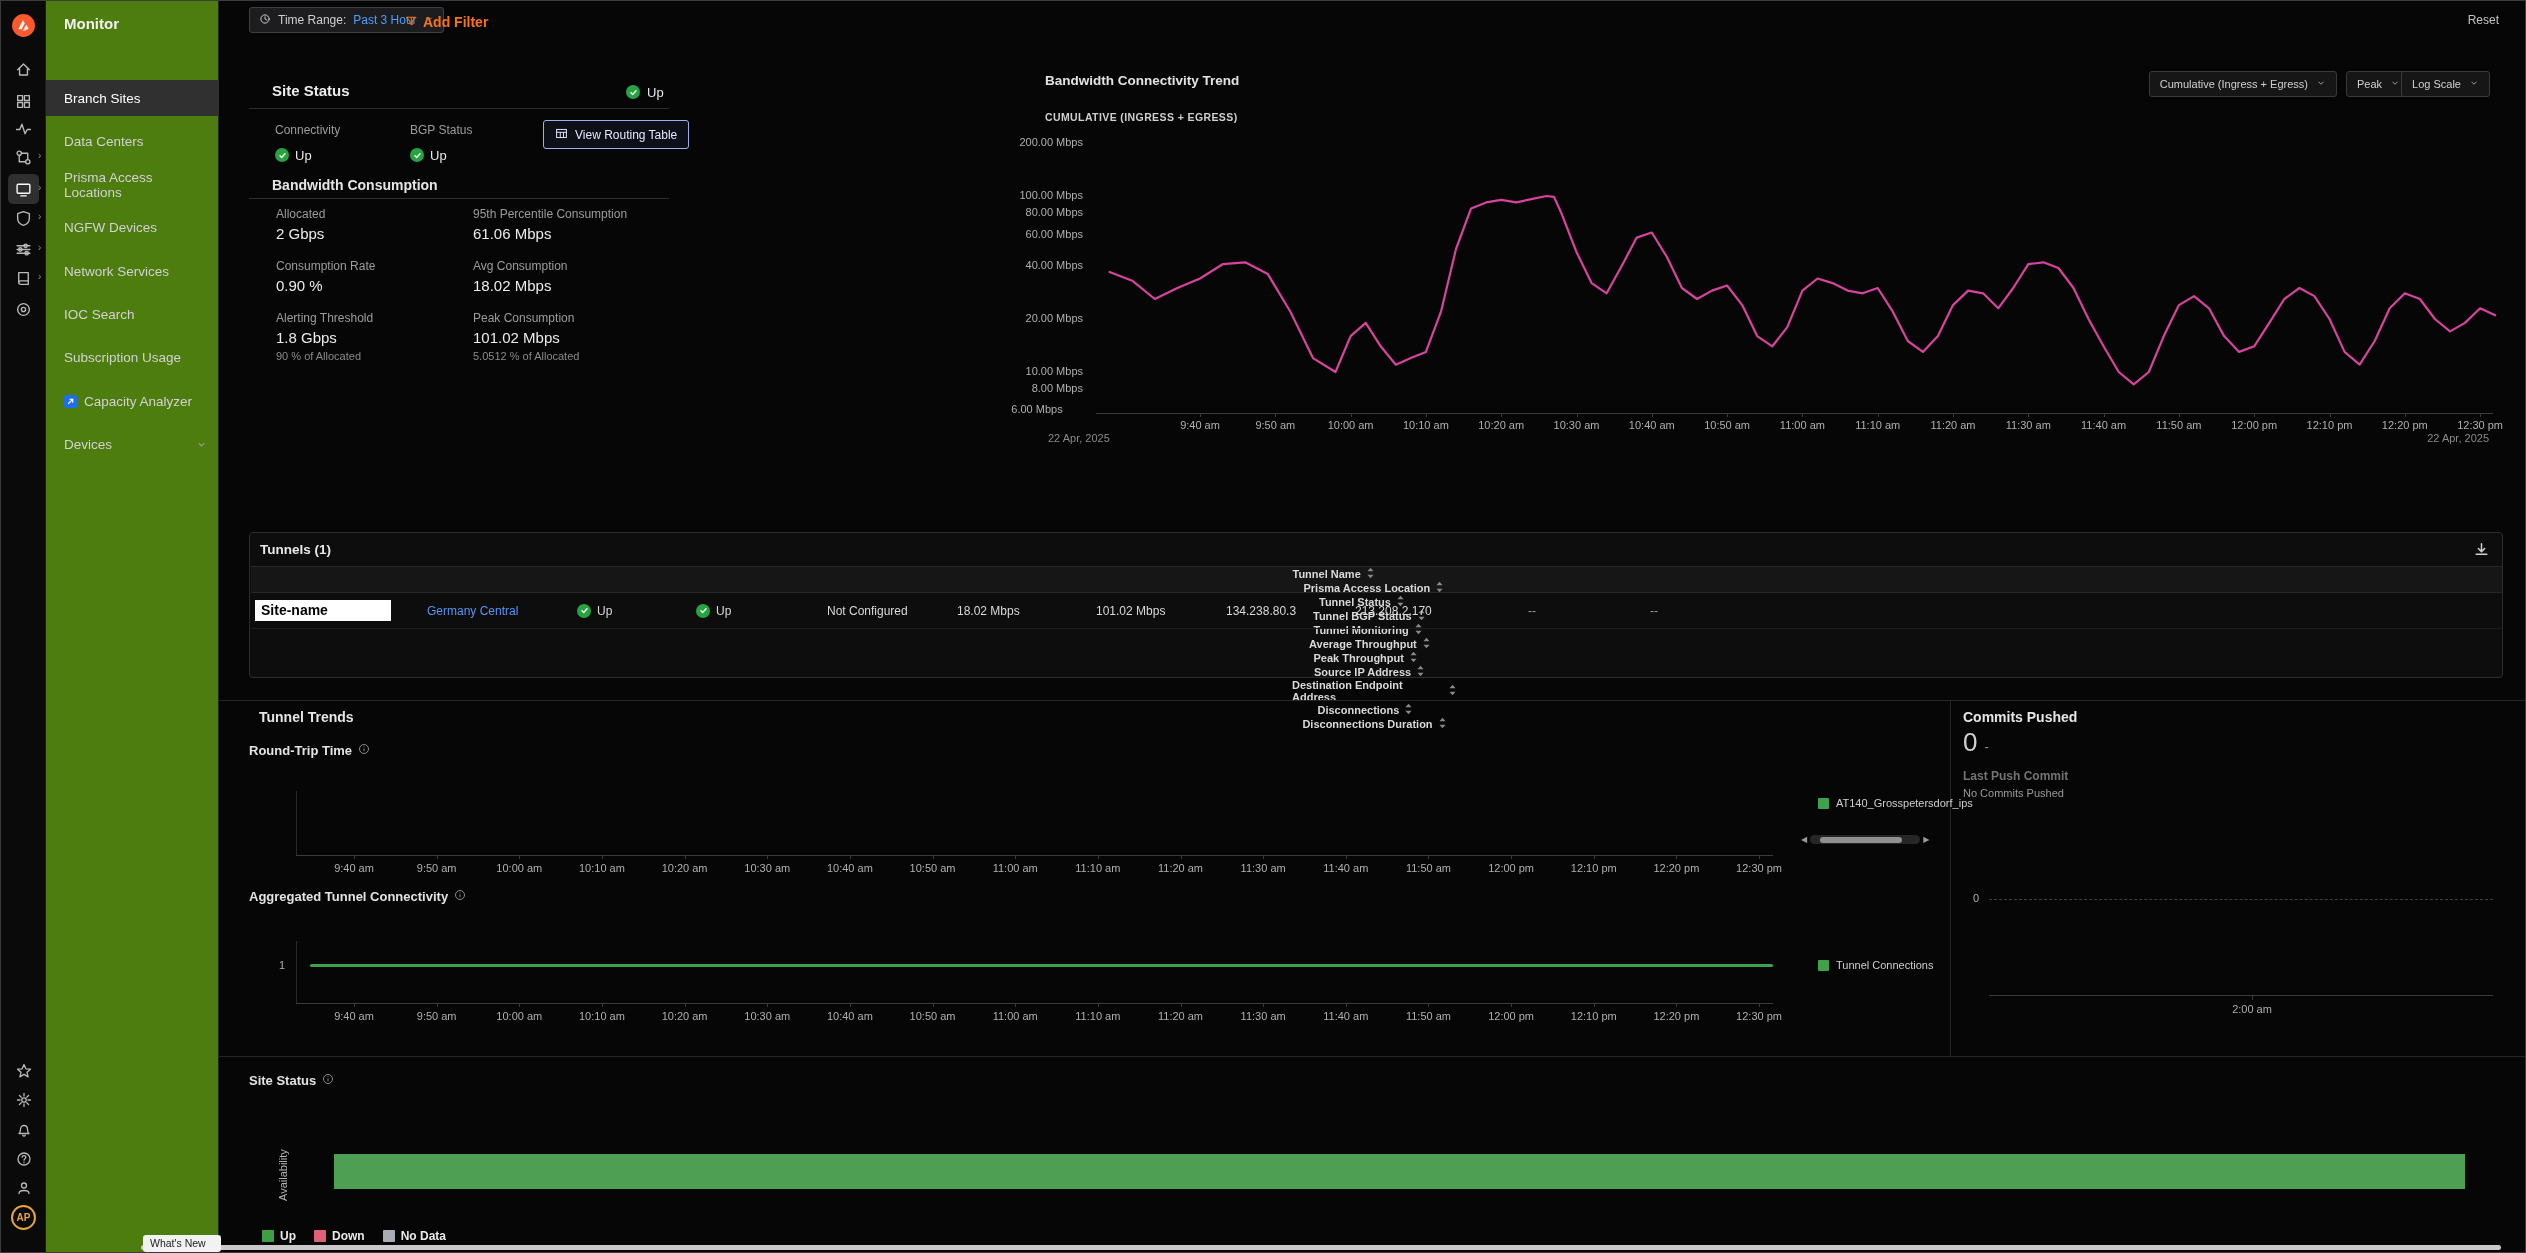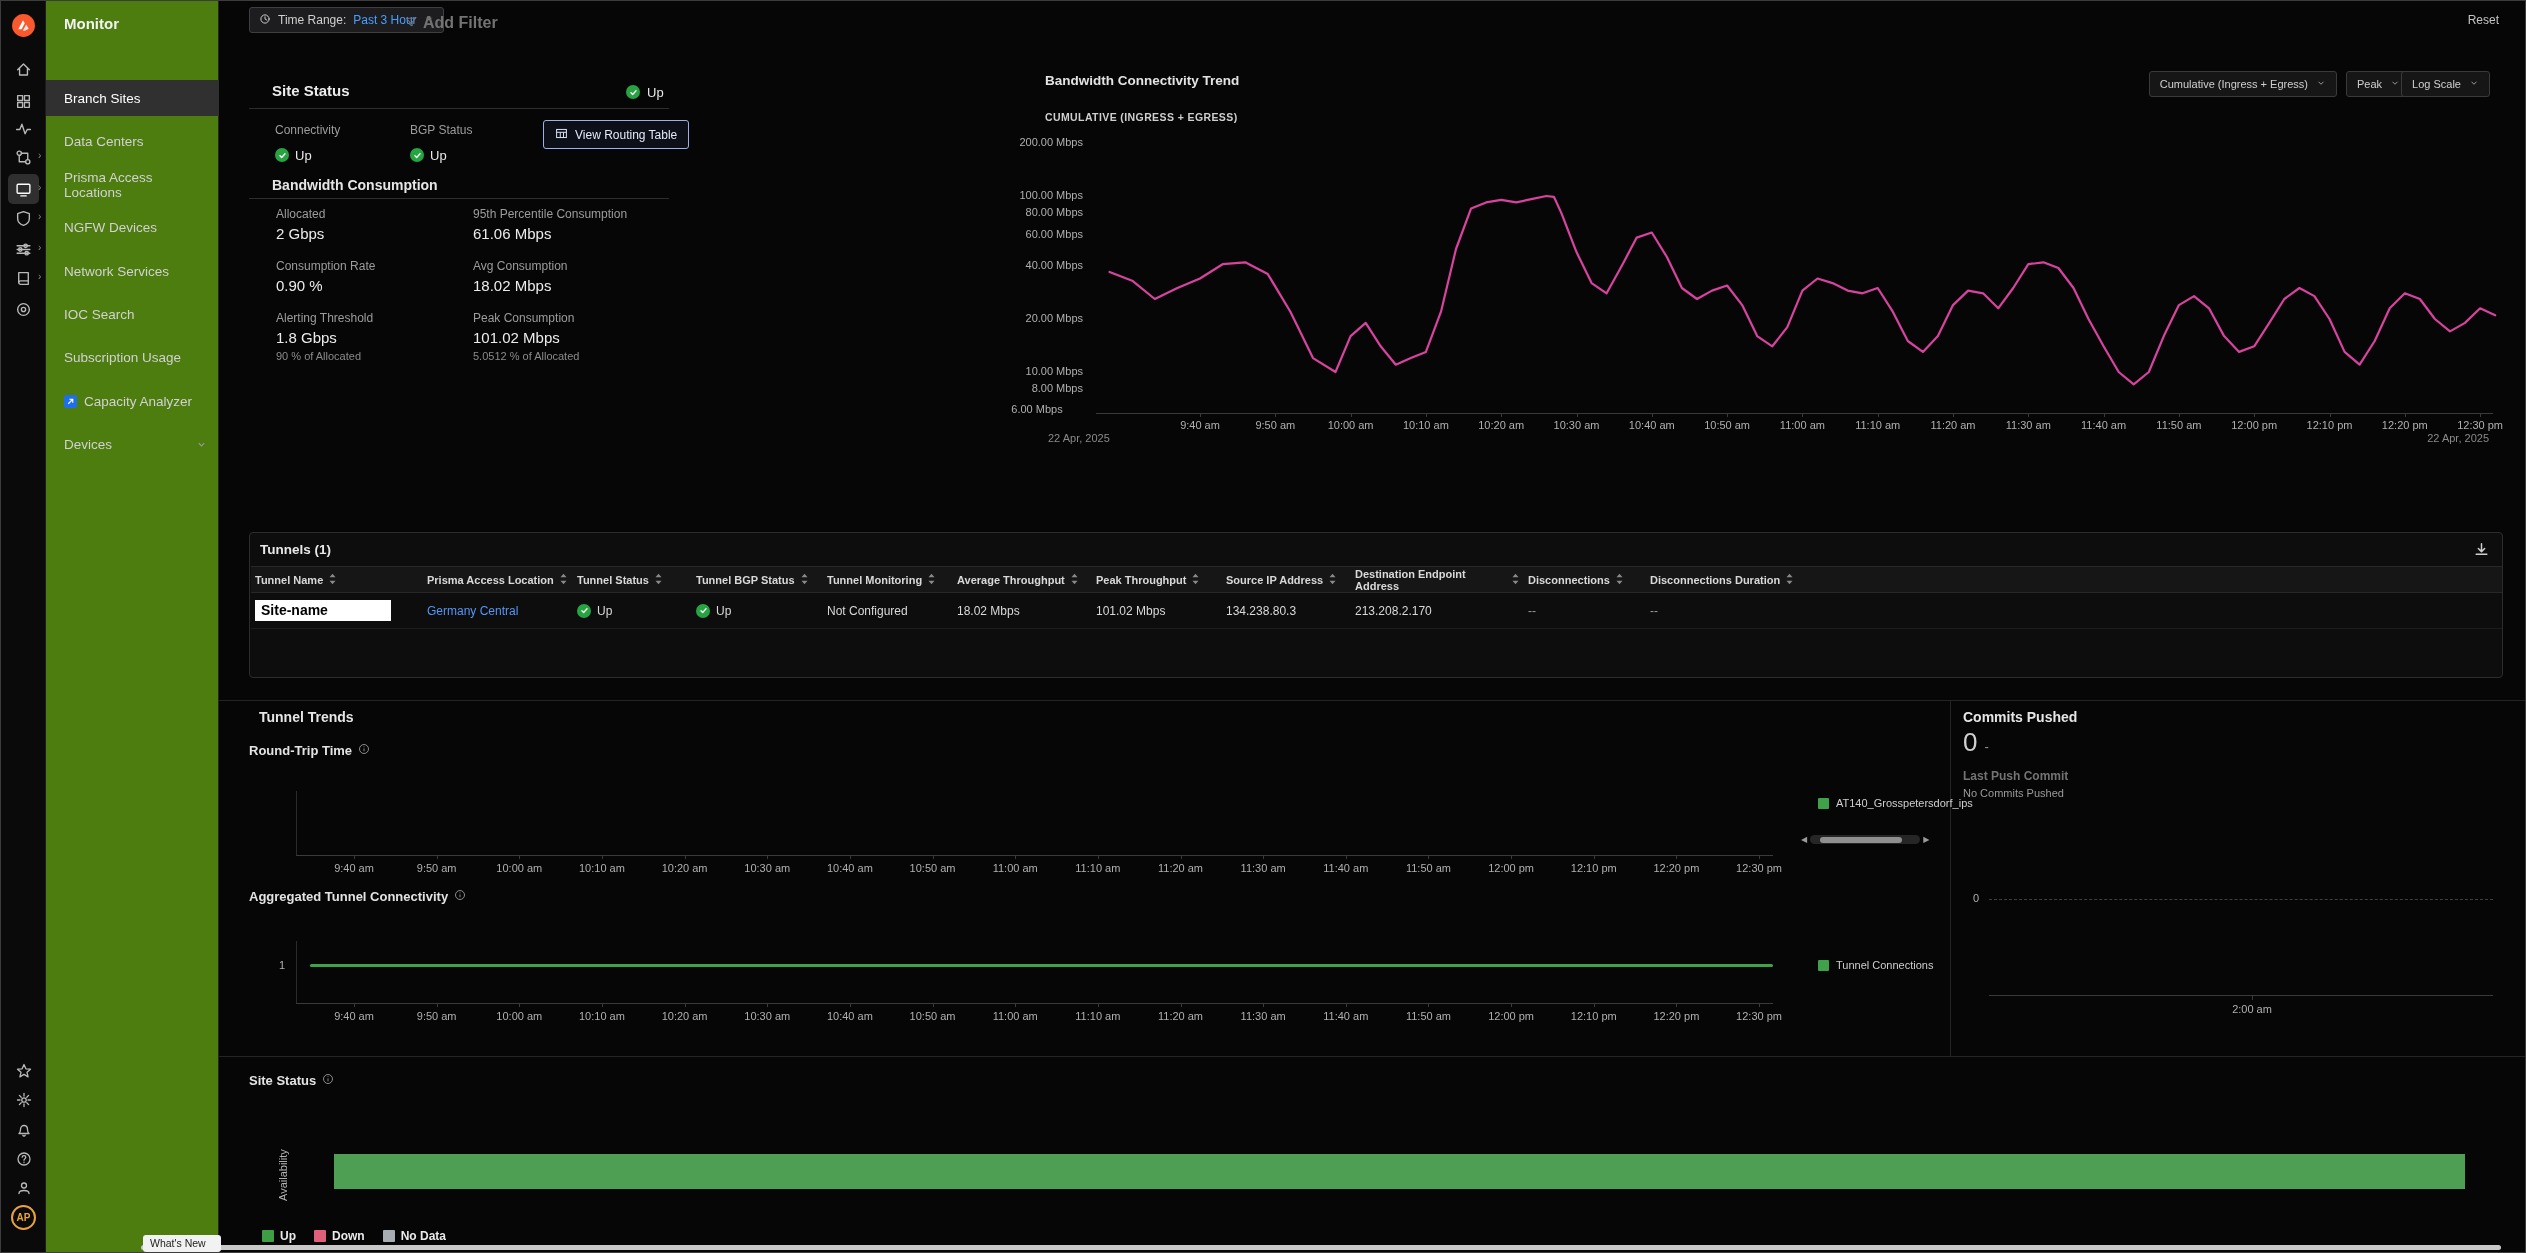--- a/index.html
+++ b/index.html
@@ -40,40 +40,40 @@
   .up-text { font-size:13px; color:#e8e8e8; }
 
   .check { position:absolute; width:14px; height:14px; border-radius:50%; background:#27a342;
            display:flex; align-items:center; justify-content:center; }
   .check.inline { position:static; flex:none; }
 
   .divider { position:absolute; background:#2d2d2d; }
 
   .tr-btn { position:absolute; display:flex; align-items:center; gap:7px; height:26px; padding:0 9px;
             background:#1d1d1f; border:1px solid #3f3f43; border-radius:3px; font-size:12px; color:#cfcfcf; cursor:pointer; }
-  .add-filter { position:absolute; display:flex; align-items:center; gap:6px; font-size:16px; font-weight:600; color:#737373; cursor:pointer; }
+  .add-filter { position:absolute; display:flex; align-items:center; gap:6px; font-size:14px; font-weight:600; color:#f97316; cursor:pointer; }
   .reset { position:absolute; font-size:12px; color:#c4c4c4; cursor:pointer; }
 
   .routing-btn { position:absolute; display:flex; align-items:center; gap:7px; height:29px; padding:0 11px;
                  border:1px solid #9fb0ea; border-radius:3px; background:#0d1018; color:#e4e9fa; font-size:12px; cursor:pointer; }
 
   .dd { position:absolute; display:flex; align-items:center; gap:8px; height:26px; padding:0 10px;
         background:#161616; border:1px solid #3a3a3a; border-radius:3px; font-size:11px; color:#d0d0d0; cursor:pointer; white-space:nowrap; }
 
   .stats-grid { position:absolute; left:275px; top:206px; width:392px; display:grid;
                 grid-template-columns:197px 1fr; row-gap:17px; }
   .stat-label { font-size:12px; color:#9c9c9c; }
   .stat-value { font-size:15px; color:#ececec; margin-top:4px; }
   .stat-sub { font-size:11px; color:#8a8a8a; margin-top:4px; }
 
   
   .panel { position:absolute; left:248px; top:531px; width:2254px; height:146px; background:#0d0d0d;
            border:1px solid #2c2c2c; border-radius:4px; }
   .tbl-header { position:absolute; left:1px; top:33px; width:2251px; height:27px; background:#161616;
-                border-top:1px solid #272727; border-bottom:1px solid #272727; display:flex; align-items:center; padding-left:4px; }
+                border-top:1px solid #272727; border-bottom:1px solid #272727; display:flex; align-items:center; padding-left:4px;flex-direction:column; }
   .tbl-row { position:absolute; left:1px; top:60px; width:2251px; height:36px; display:flex; align-items:center;
              padding-left:4px; border-bottom:1px solid #1d1d1d; }
   .th-cell { display:flex; align-items:center; gap:5px; font-size:11px; font-weight:700; color:#d9d9d9;
              padding-right:8px; cursor:pointer; }
   .td-cell { display:flex; align-items:center; gap:6px; font-size:12px; color:#d9d9d9; padding-right:8px; }
   .redact { background:#ffffff; color:#000; font-weight:700; font-size:14px; width:136px; height:21px;
             line-height:21px; padding:0 6px; overflow:hidden; }
   .link { color:#5596f6; cursor:pointer; }
 
   .legend-item { position:absolute; display:flex; align-items:center; gap:7px; font-size:11px; color:#cfcfcf; cursor:pointer; }

